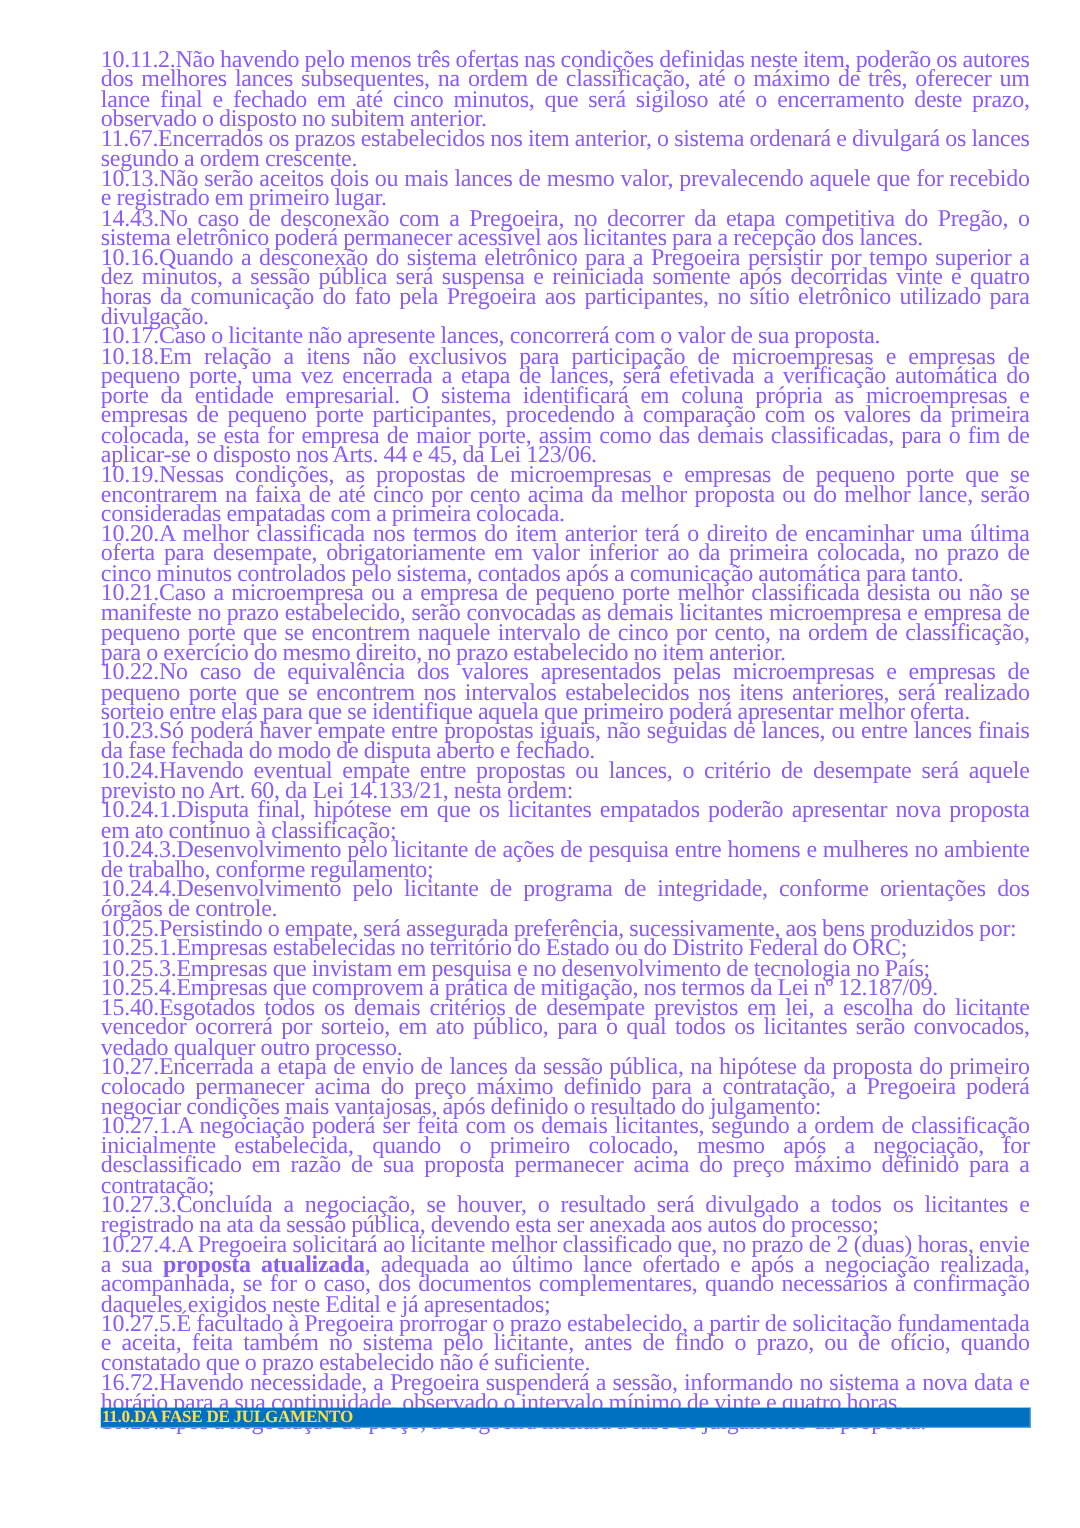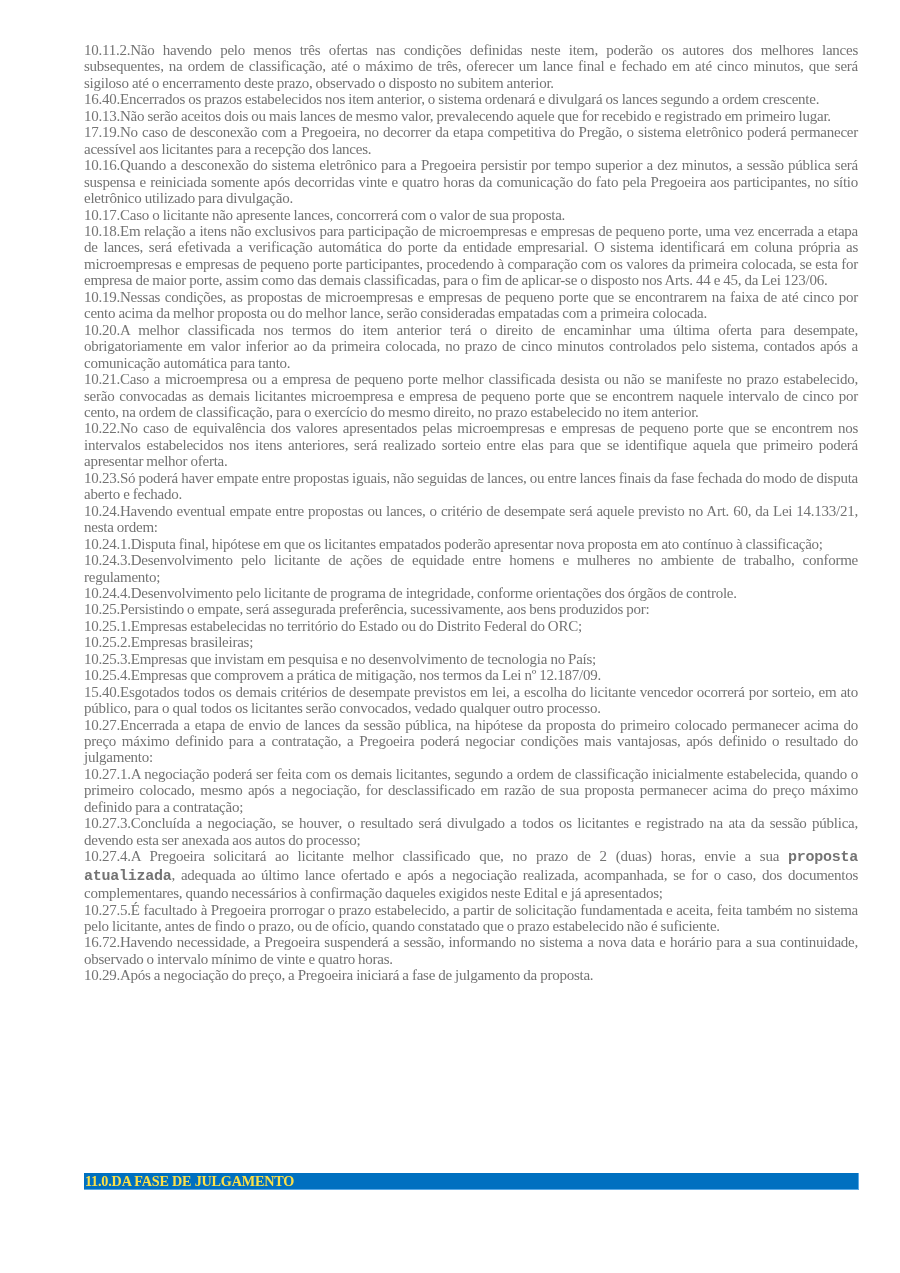--- a/index.html
+++ b/index.html
@@ -3,32 +3,32 @@
 <meta charset="utf-8">
 <style>
   html, body { margin: 0; padding: 0; background: #ffffff; }
   body { width: 900px; height: 1273px; position: relative; overflow: hidden; }
   .page {
     position: absolute;
     left: 84px;
     top: 42px;
     width: 774px;
     font-family: "Liberation Serif", serif;
-    font-size: 15px;
+    font-size: 20px;
     line-height: 16.45px;
-    color: #737373;
+    color: #8b5cf6;
     letter-spacing: -0.25px;
     word-spacing: -0.3px;
   }
   .para {
     margin: 0;
     text-align: justify;
     text-align-last: left;
   }
-  .para b { font-weight: bold; font-family: Liberation Mono, monospace; }
+  .para b { font-weight: bold; }
   .section-heading {
     position: absolute;
     left: 84px;
     top: 1173px;
     width: 775px;
     height: 17px;
     background: #0070C0;
     border-bottom: 1px solid #5aa9e6;
     border-right: 1px solid #5aa9e6;
     box-sizing: border-box;
@@ -42,38 +42,37 @@
     color: #fde047;
     padding-left: 1px;
     letter-spacing: -0.2px;
   }
 </style>
 </head>
 <body>
 
 <div class="page">
   <p class="para">10.11.2.Não havendo pelo menos três ofertas nas condições definidas neste item, poderão os autores dos melhores lances subsequentes, na ordem de classificação, até o máximo de três, oferecer um lance final e fechado em até cinco minutos, que será sigiloso até o encerramento deste prazo, observado o disposto no subitem anterior.</p>
-  <p class="para">16.40.Encerrados os prazos estabelecidos nos item anterior, o sistema ordenará e divulgará os lances segundo a ordem crescente.</p>
+  <p class="para">11.67.Encerrados os prazos estabelecidos nos item anterior, o sistema ordenará e divulgará os lances segundo a ordem crescente.</p>
   <p class="para">10.13.Não serão aceitos dois ou mais lances de mesmo valor, prevalecendo aquele que for recebido e registrado em primeiro lugar.</p>
-  <p class="para">17.19.No caso de desconexão com a Pregoeira, no decorrer da etapa competitiva do Pregão, o sistema eletrônico poderá permanecer acessível aos licitantes para a recepção dos lances.</p>
+  <p class="para">14.43.No caso de desconexão com a Pregoeira, no decorrer da etapa competitiva do Pregão, o sistema eletrônico poderá permanecer acessível aos licitantes para a recepção dos lances.</p>
   <p class="para">10.16.Quando a desconexão do sistema eletrônico para a Pregoeira persistir por tempo superior a dez minutos, a sessão pública será suspensa e reiniciada somente após decorridas vinte e quatro horas da comunicação do fato pela Pregoeira aos participantes, no sítio eletrônico utilizado para divulgação.</p>
   <p class="para">10.17.Caso o licitante não apresente lances, concorrerá com o valor de sua proposta.</p>
   <p class="para">10.18.Em relação a itens não exclusivos para participação de microempresas e empresas de pequeno porte, uma vez encerrada a etapa de lances, será efetivada a verificação automática do porte da entidade empresarial. O sistema identificará em coluna própria as microempresas e empresas de pequeno porte participantes, procedendo à comparação com os valores da primeira colocada, se esta for empresa de maior porte, assim como das demais classificadas, para o fim de aplicar-se o disposto nos Arts. 44 e 45, da Lei 123/06.</p>
   <p class="para">10.19.Nessas condições, as propostas de microempresas e empresas de pequeno porte que se encontrarem na faixa de até cinco por cento acima da melhor proposta ou do melhor lance, serão consideradas empatadas com a primeira colocada.</p>
   <p class="para">10.20.A melhor classificada nos termos do item anterior terá o direito de encaminhar uma última oferta para desempate, obrigatoriamente em valor inferior ao da primeira colocada, no prazo de cinco minutos controlados pelo sistema, contados após a comunicação automática para tanto.</p>
   <p class="para">10.21.Caso a microempresa ou a empresa de pequeno porte melhor classificada desista ou não se manifeste no prazo estabelecido, serão convocadas as demais licitantes microempresa e empresa de pequeno porte que se encontrem naquele intervalo de cinco por cento, na ordem de classificação, para o exercício do mesmo direito, no prazo estabelecido no item anterior.</p>
   <p class="para">10.22.No caso de equivalência dos valores apresentados pelas microempresas e empresas de pequeno porte que se encontrem nos intervalos estabelecidos nos itens anteriores, será realizado sorteio entre elas para que se identifique aquela que primeiro poderá apresentar melhor oferta.</p>
   <p class="para">10.23.Só poderá haver empate entre propostas iguais, não seguidas de lances, ou entre lances finais da fase fechada do modo de disputa aberto e fechado.</p>
   <p class="para">10.24.Havendo eventual empate entre propostas ou lances, o critério de desempate será aquele previsto no Art. 60, da Lei 14.133/21, nesta ordem:</p>
   <p class="para">10.24.1.Disputa final, hipótese em que os licitantes empatados poderão apresentar nova proposta em ato contínuo à classificação;</p>
-  <p class="para">10.24.3.Desenvolvimento pelo licitante de ações de equidade entre homens e mulheres no ambiente de trabalho, conforme regulamento;</p>
+  <p class="para">10.24.3.Desenvolvimento pelo licitante de ações de pesquisa entre homens e mulheres no ambiente de trabalho, conforme regulamento;</p>
   <p class="para">10.24.4.Desenvolvimento pelo licitante de programa de integridade, conforme orientações dos órgãos de controle.</p>
   <p class="para">10.25.Persistindo o empate, será assegurada preferência, sucessivamente, aos bens produzidos por:</p>
   <p class="para">10.25.1.Empresas estabelecidas no território do Estado ou do Distrito Federal do ORC;</p>
-  <p class="para">10.25.2.Empresas brasileiras;</p>
   <p class="para">10.25.3.Empresas que invistam em pesquisa e no desenvolvimento de tecnologia no País;</p>
   <p class="para">10.25.4.Empresas que comprovem a prática de mitigação, nos termos da Lei nº 12.187/09.</p>
   <p class="para">15.40.Esgotados todos os demais critérios de desempate previstos em lei, a escolha do licitante vencedor ocorrerá por sorteio, em ato público, para o qual todos os licitantes serão convocados, vedado qualquer outro processo.</p>
   <p class="para">10.27.Encerrada a etapa de envio de lances da sessão pública, na hipótese da proposta do primeiro colocado permanecer acima do preço máximo definido para a contratação, a Pregoeira poderá negociar condições mais vantajosas, após definido o resultado do julgamento:</p>
   <p class="para">10.27.1.A negociação poderá ser feita com os demais licitantes, segundo a ordem de classificação inicialmente estabelecida, quando o primeiro colocado, mesmo após a negociação, for desclassificado em razão de sua proposta permanecer acima do preço máximo definido para a contratação;</p>
   <p class="para">10.27.3.Concluída a negociação, se houver, o resultado será divulgado a todos os licitantes e registrado na ata da sessão pública, devendo esta ser anexada aos autos do processo;</p>
   <p class="para"><span>10.27.4.A Pregoeira solicitará ao licitante melhor classificado que, no prazo de 2 (duas) horas, envie a sua </span><b>proposta atualizada</b><span>, adequada ao último lance ofertado e após a negociação realizada, acompanhada, se for o caso, dos documentos complementares, quando necessários à confirmação daqueles exigidos neste Edital e já apresentados;</span></p>
   <p class="para">10.27.5.É facultado à Pregoeira prorrogar o prazo estabelecido, a partir de solicitação fundamentada e aceita, feita também no sistema pelo licitante, antes de findo o prazo, ou de ofício, quando constatado que o prazo estabelecido não é suficiente.</p>
   <p class="para">16.72.Havendo necessidade, a Pregoeira suspenderá a sessão, informando no sistema a nova data e horário para a sua continuidade, observado o intervalo mínimo de vinte e quatro horas.</p>
   <p class="para">10.29.Após a negociação do preço, a Pregoeira iniciará a fase de julgamento da proposta.</p>

